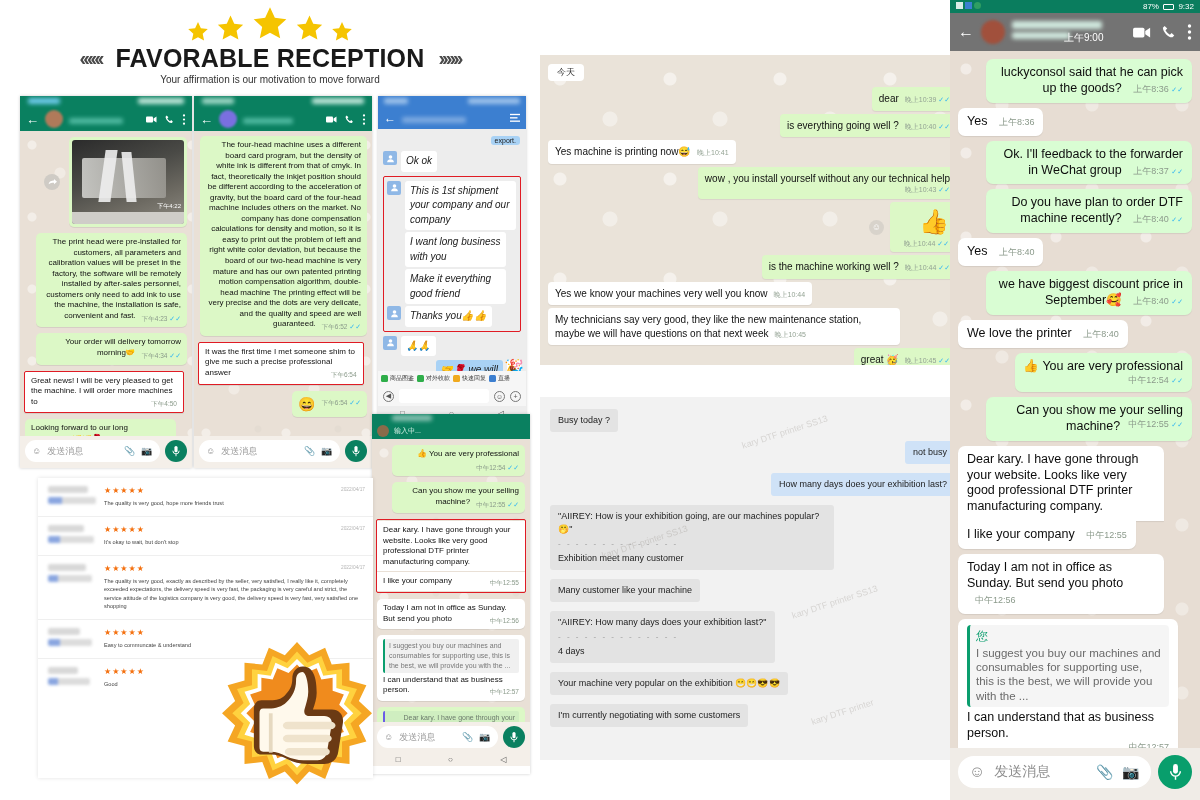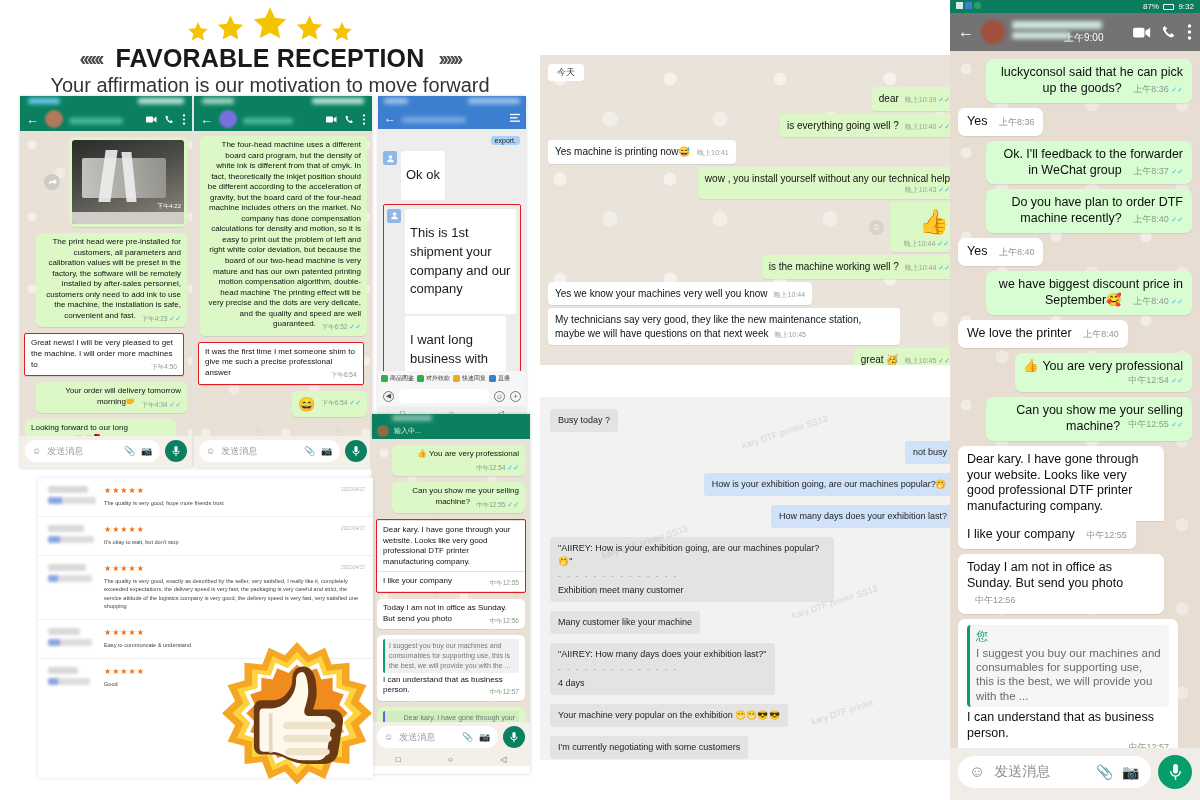--- a/index.html
+++ b/index.html
@@ -17,21 +17,21 @@
   .stars { position:absolute; left:0; top:4px; width:540px; text-align:center; height:44px; }
   .stars svg { vertical-align:bottom; }
   .title-row {
     position:absolute; left:0; top:44px; width:540px; text-align:center;
     display:flex; align-items:center; justify-content:center; gap:14px;
   }
   .chev { color:#4a4a4a; font-size:20px; font-weight:bold; letter-spacing:-3px; }
   .main-title { font-size:25px; font-weight:bold; color:#1a1a1a; letter-spacing:.2px; }
   .sub-title {
     position:absolute; left:0; top:74px; width:540px; text-align:center;
-    font-size:20px; color:#333;
+    font-size:10px; color:#333;
   }
 
   
   .panel { position:absolute; overflow:hidden; }
   .wa-head {
     background:#0a8060; color:#fff; position:relative;
   }
   .wa-statusbar { height:11px; background:#0a8060; position:relative; }
   .blurbar { position:absolute; border-radius:2px; filter:blur(2px); }
   .wa-topbar { display:flex; align-items:center; gap:6px; padding:0 6px; }
@@ -71,21 +71,21 @@
   .navbar span { color:#555; font-size:8px; }
 
   .redbox { border:1.6px solid #e01b24; border-radius:2px; }
 
   
   .wx-head { background:#3c7fd0; color:#fff; }
   .wx-body { background:#ededed; position:relative; }
   .wx-row { display:flex; align-items:flex-start; gap:4px; margin:4px 5px; }
   .wx-row.r { justify-content:flex-end; }
   .wx-ava { width:14px; height:14px; background:#8fb8e6; border-radius:2px; flex:0 0 auto; display:flex;align-items:center;justify-content:center;}
-  .wx-bub { background:#fff; border-radius:3px; padding:15px 5px; font-size:13px; line-height:1.45; color:#1a1a1a; max-width:76%; }
+  .wx-bub { background:#fff; border-radius:3px; padding:3px 5px; font-size:10px; line-height:1.45; color:#1a1a1a; max-width:76%;font-style:italic; }
   .wx-bub.me { background:#a9d2f5; }
   .wx-quick { background:#f6f6f6; display:flex; gap:3px; padding:3px 3px; font-size:6px; align-items:center; overflow:hidden;}
   .qchip { display:flex; align-items:center; gap:2px; white-space:nowrap; color:#333; }
   .qdot { width:7px; height:7px; border-radius:1.5px; flex:0 0 auto;}
   .wx-input { background:#f6f6f6; display:flex; align-items:center; gap:5px; padding:3px 5px; }
   .wx-field { flex:1 1 auto; background:#fff; border-radius:3px; height:14px; }
   .circ { width:11px; height:11px; border-radius:50%; border:1px solid #777; display:flex; align-items:center; justify-content:center; font-size:7px; color:#555; flex:0 0 auto;}
 
   
   .mid { position:absolute; left:540px; top:55px; width:425px; height:705px; }
@@ -213,30 +213,30 @@
             </div>
           </div>
         </div>
       </div>
       <div class="row r">
         <div class="bub out" style="max-width:88%;">
           <span>The print head were pre-installed for customers, all parameters and calibration values will be preset in the factory, the software will be remotely installed by after-sales personnel, customers only need to add ink to use the machine, the installation is safe, convenient and fast.</span>
           <span class="meta"><span>下午4:23</span> <span class="tick">✓✓</span></span>
         </div>
       </div>
+      <div class="row r">
+        <div class="bub out" style="max-width:88%;">
+          <span>Your order will delivery tomorrow morning🤝</span>
+          <span class="meta"><span>下午4:34</span> <span class="tick">✓✓</span></span>
+        </div>
+      </div>
       <div class="row l">
         <div class="bub in redbox" style="max-width:93%;margin-left:4px;">
           <span>Great news! I will be very pleased to get the machine. I will order more machines to</span>
           <span class="meta"><span>下午4:50</span></span>
-        </div>
-      </div>
-      <div class="row r">
-        <div class="bub out" style="max-width:88%;">
-          <span>Your order will delivery tomorrow morning🤝</span>
-          <span class="meta"><span>下午4:34</span> <span class="tick">✓✓</span></span>
         </div>
       </div>
       <div class="row l">
         <div class="bub out" style="max-width:88%;">
           <span>Looking forward to our long cooperation🤝🤝🌹</span>
           
         </div>
       </div>
     </div>
     <div class="wa-input">
@@ -559,21 +559,20 @@
     <div style="height:32px;background:#fff;"></div>
 
     <div class="mid-b" style="height:363px;overflow:hidden;padding:12px 10px 0 10px;">
       <span class="wm" style="left:200px; top:30px;">kary DTF printer SS13</span>
       <span class="wm" style="left:60px; top:140px;">kary DTF printer SS13</span>
       <span class="wm" style="left:250px; top:200px;">kary DTF printer SS13</span>
       <span class="wm" style="left:270px; top:310px;">kary DTF printer</span>
 
       <div style="margin-bottom:9px;"><span class="mb in">Busy today ?</span></div>
       <div style="text-align:right;margin-bottom:9px;"><span class="mb out">not busy</span></div>
-      <div style="text-align:right;margin-bottom:9px;"><span class="mb out">How is your exhibition going, are our machines popular?🤭</span></div>
       <div style="text-align:right;margin-bottom:9px;"><span class="mb out">How many days does your exhibition last?</span></div>
       <div style="margin-bottom:9px;">
         <span class="mb in" style="max-width:70%;">
           <span>"AIIREY: How is your exhibition going, are our machines popular?🤭"</span>
           <span style="display:block;color:#999;letter-spacing:2px;font-size:8px;margin:2px 0;">- - - - - - - - - - - - - -</span>
           <span>Exhibition meet many customer</span>
         </span>
       </div>
       <div style="margin-bottom:9px;"><span class="mb in">Many customer like your machine</span></div>
       <div style="margin-bottom:9px;">

